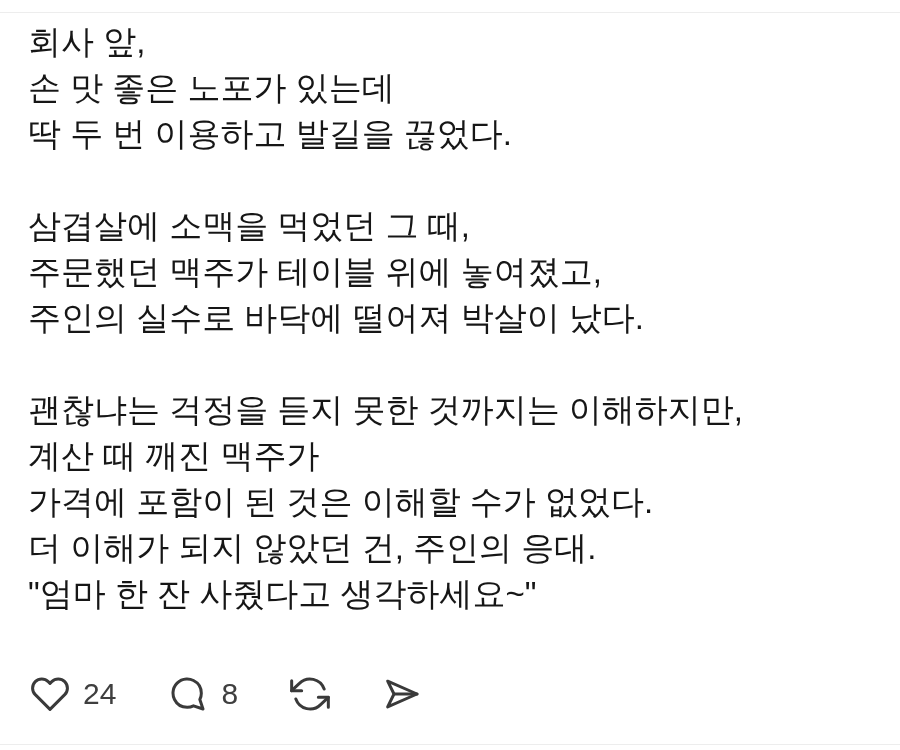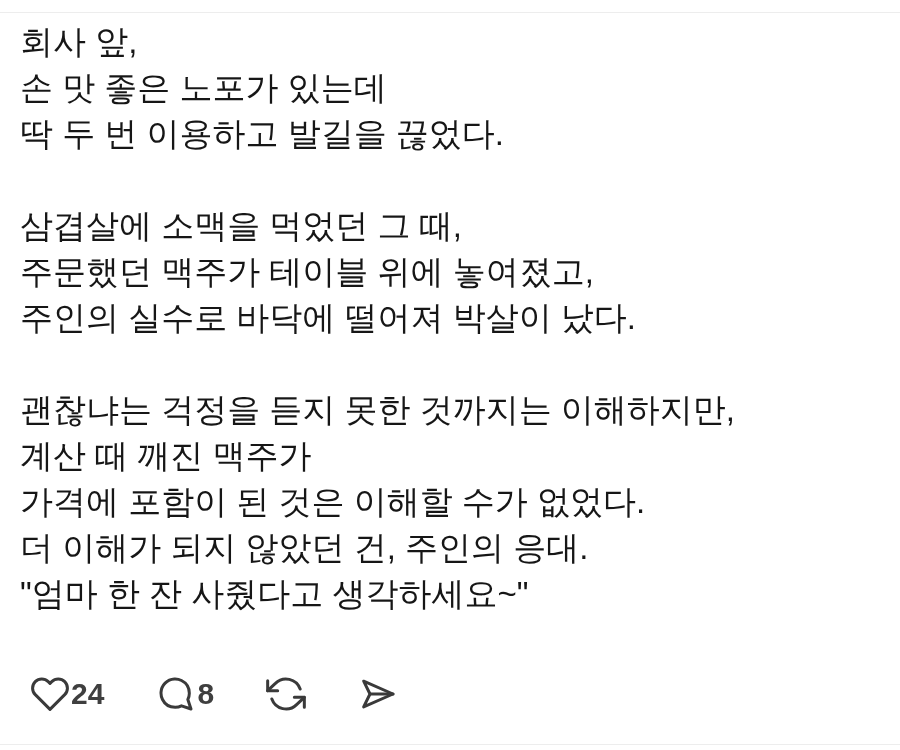--- a/index.html
+++ b/index.html
@@ -16,21 +16,21 @@
     position: absolute;
     left: 0;
     right: 0;
     height: 1px;
     background: #ededed;
   }
   .divider-top { top: 12px; }
   .divider-bottom { top: 744px; }
   .post-body {
     position: absolute;
-    left: 20px;
+    left: 28px;
     top: 19px;
     right: 16px;
     font-size: 33px;
     line-height: 46px;
     font-weight: 400;
     color: #161616;
     white-space: pre-line;
     letter-spacing: 0px;
   }
   .action-bar {
@@ -38,27 +38,26 @@
     left: 30px;
     top: 671px;
     height: 46px;
     display: flex;
     align-items: center;
     gap: 52px;
   }
   .action {
     display: flex;
     align-items: center;
-    gap: 1px;
+    gap: 13px;
     background: none;
     border: none;
     padding: 0;
     cursor: pointer;
     color: #3a3a3a;
-    font-weight: bold;
   }
   .action .icon-wrap { display: flex; align-items: center; }
   .action svg {
     width: 40px;
     height: 40px;
     stroke: #3a3a3a;
     fill: none;
     stroke-width: 1.8;
     stroke-linecap: round;
     stroke-linejoin: round;

